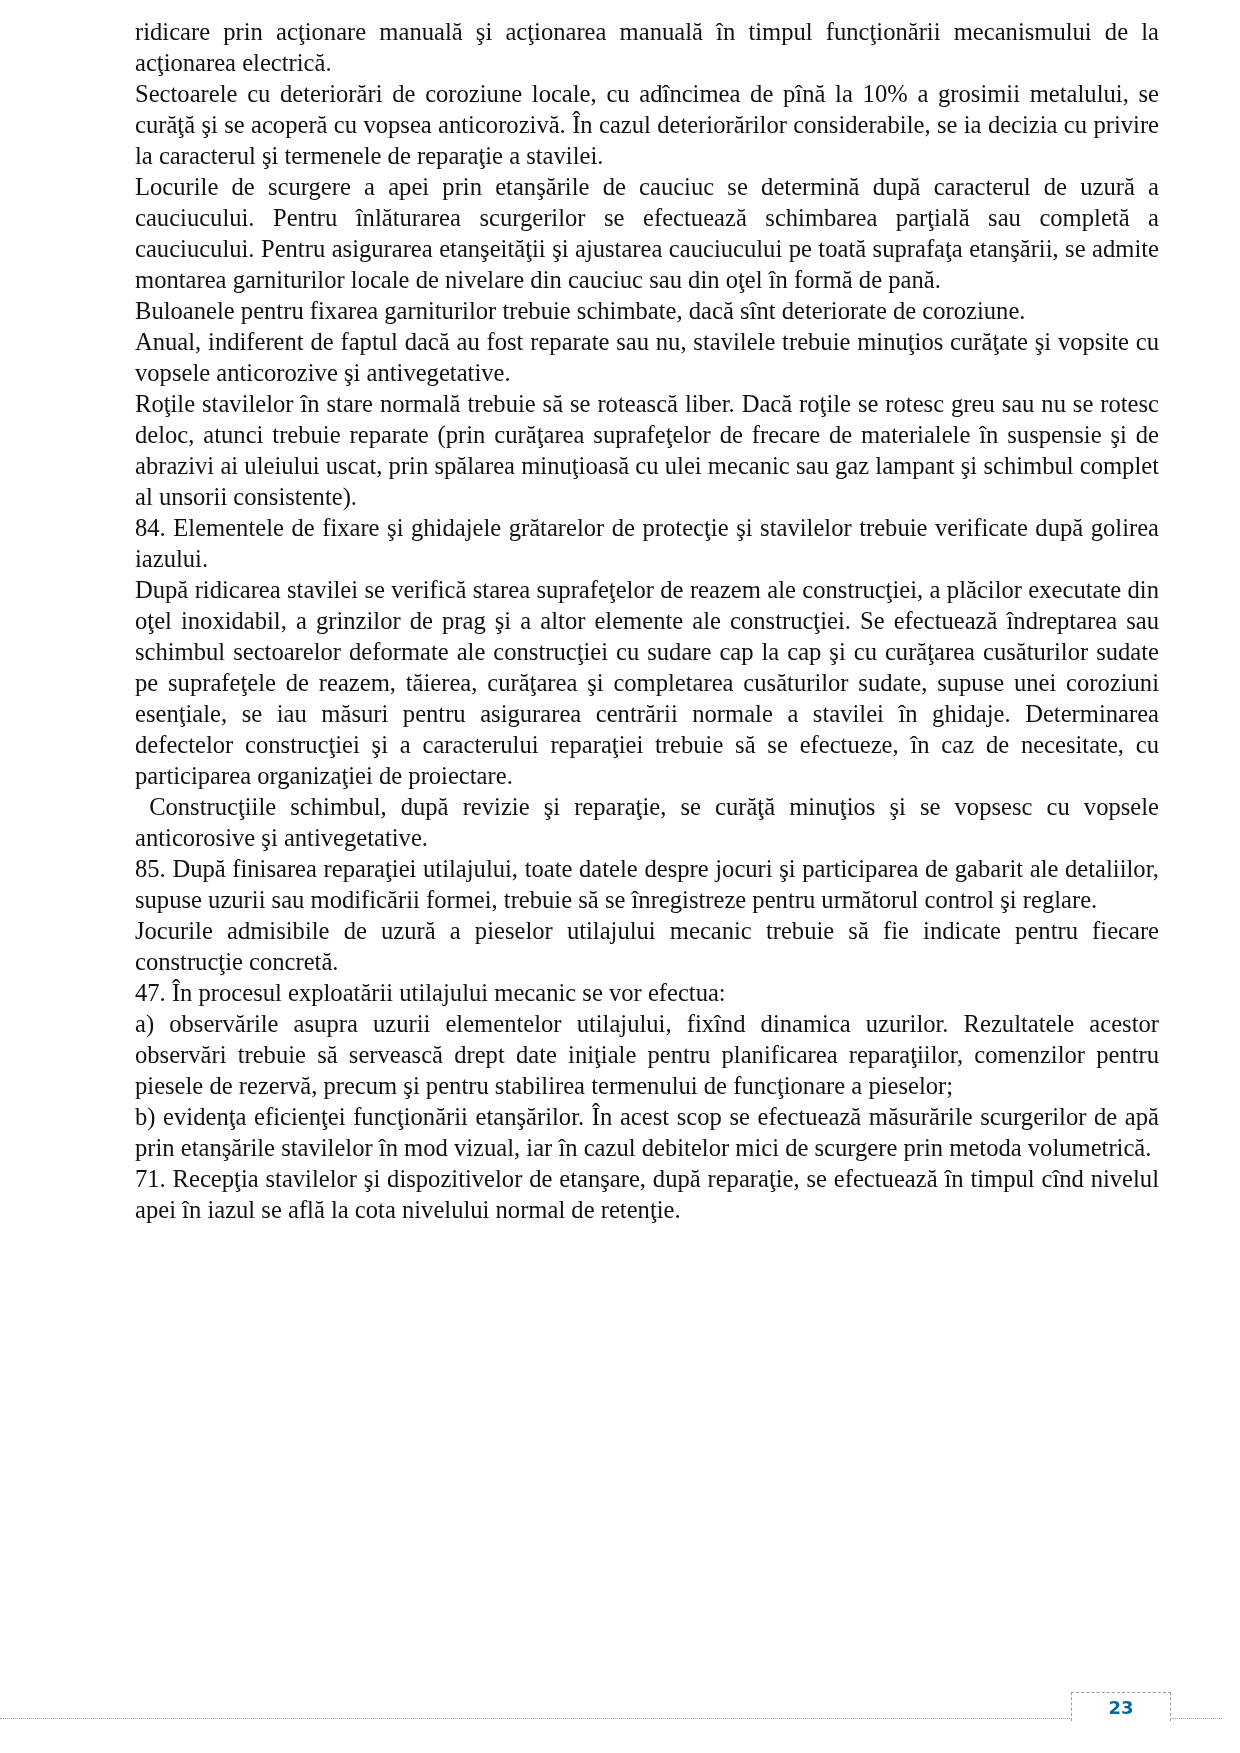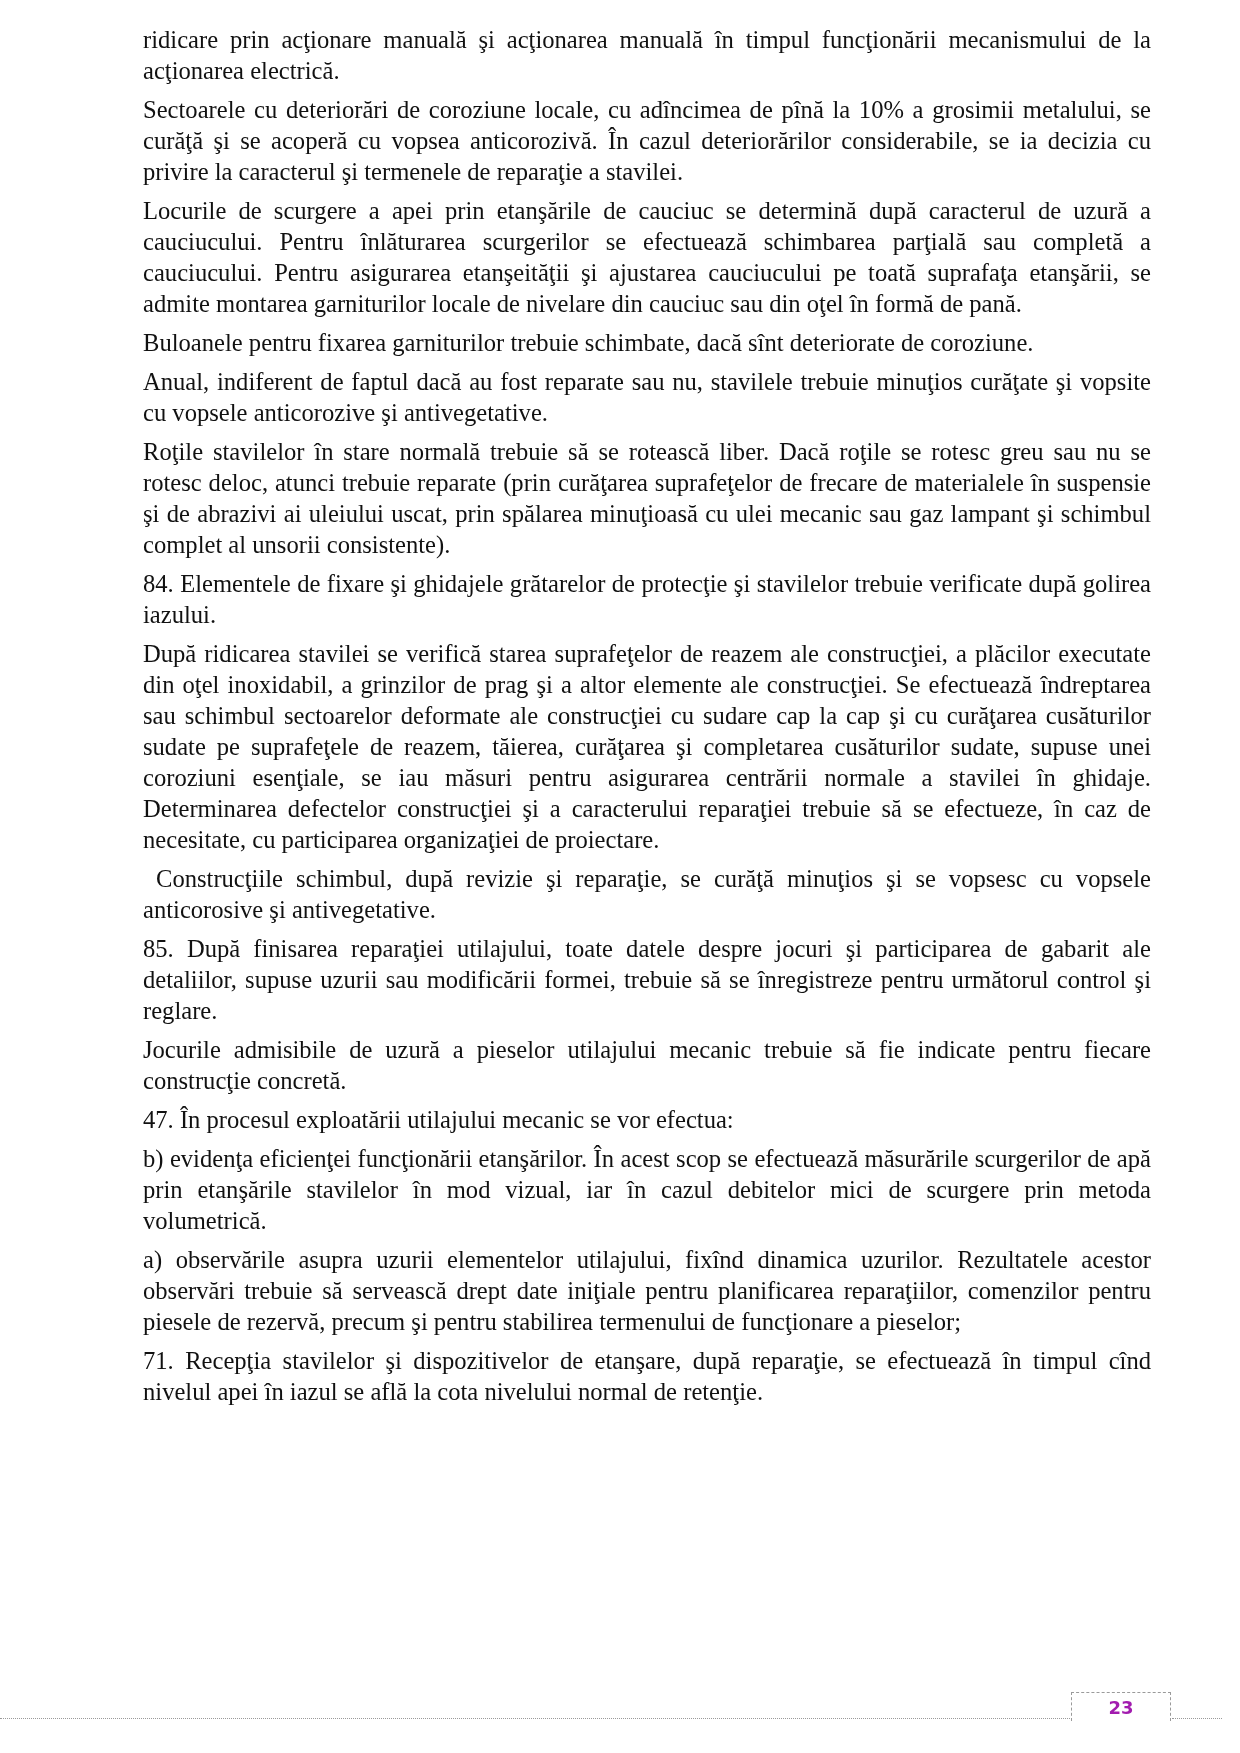--- a/index.html
+++ b/index.html
@@ -17,21 +17,21 @@
     position: absolute;
     left: 135px;
     top: 16px;
     width: 1024px;
     font-family: "Liberation Serif", "DejaVu Serif", serif;
     font-size: 24.6px;
     line-height: 31px;
     color: #111111;
   }
   .para {
-    margin: 8px;
+    margin: 0;
     text-align: justify;
     text-align-last: left;
     white-space: normal;
   }
   .para .num {
     font-weight: normal;
   }
   .para.lead-space::before {
     content: "\00a0";
   }
@@ -61,41 +61,41 @@
     border-left: 1px dashed #9a9a9a;
     border-right: 1px dashed #9a9a9a;
     text-align: center;
   }
   .page-number {
     display: inline-block;
     margin-top: 4px;
     font-family: "DejaVu Sans", sans-serif;
     font-size: 18px;
     font-weight: bold;
-    color: #a21caf;
+    color: #0369a1;
   }
 </style>
 </head>
 <body>
 
 <div class="page" id="doc-body">
     <p class="para"><span>ridicare prin acţionare manuală şi acţionarea manuală în timpul funcţionării mecanismului de la acţionarea electrică.</span></p>
     <p class="para"><span>Sectoarele cu deteriorări de coroziune locale, cu adîncimea de pînă la 10% a grosimii metalului, se curăţă şi se acoperă cu vopsea anticorozivă. În cazul deteriorărilor considerabile, se ia decizia cu privire la caracterul şi termenele de reparaţie a stavilei.</span></p>
     <p class="para"><span>Locurile de scurgere a apei prin etanşările de cauciuc se determină după caracterul de uzură a cauciucului. Pentru înlăturarea scurgerilor se efectuează schimbarea parţială sau completă a cauciucului. Pentru asigurarea etanşeităţii şi ajustarea cauciucului pe toată suprafaţa etanşării, se admite montarea garniturilor locale de nivelare din cauciuc sau din oţel în formă de pană.</span></p>
     <p class="para"><span>Buloanele pentru fixarea garniturilor trebuie schimbate, dacă sînt deteriorate de coroziune.</span></p>
     <p class="para"><span>Anual, indiferent de faptul dacă au fost reparate sau nu, stavilele trebuie minuţios curăţate şi vopsite cu vopsele anticorozive şi antivegetative.</span></p>
     <p class="para"><span>Roţile stavilelor în stare normală trebuie să se rotească liber. Dacă roţile se rotesc greu sau nu se rotesc deloc, atunci trebuie reparate (prin curăţarea suprafeţelor de frecare de materialele în suspensie şi de abrazivi ai uleiului uscat, prin spălarea minuţioasă cu ulei mecanic sau gaz lampant şi schimbul complet al unsorii consistente).</span></p>
     <p class="para"><span class="num">84</span><span>. Elementele de fixare şi ghidajele grătarelor de protecţie şi stavilelor trebuie verificate după golirea iazului.</span></p>
     <p class="para"><span>După ridicarea stavilei se verifică starea suprafeţelor de reazem ale construcţiei, a plăcilor executate din oţel inoxidabil, a grinzilor de prag şi a altor elemente ale construcţiei. Se efectuează îndreptarea sau schimbul sectoarelor deformate ale construcţiei cu sudare cap la cap şi cu curăţarea cusăturilor sudate pe suprafeţele de reazem, tăierea, curăţarea şi completarea cusăturilor sudate, supuse unei coroziuni esenţiale, se iau măsuri pentru asigurarea centrării normale a stavilei în ghidaje. Determinarea defectelor construcţiei şi a caracterului reparaţiei trebuie să se efectueze, în caz de necesitate, cu participarea organizaţiei de proiectare.</span></p>
     <p class="para lead-space"><span>Construcţiile schimbul, după revizie şi reparaţie, se curăţă minuţios şi se vopsesc cu vopsele anticorosive şi antivegetative.</span></p>
     <p class="para"><span class="num">85</span><span>. După finisarea reparaţiei utilajului, toate datele despre jocuri şi participarea de gabarit ale detaliilor, supuse uzurii sau modificării formei, trebuie să se înregistreze pentru următorul control şi reglare.</span></p>
     <p class="para"><span>Jocurile admisibile de uzură a pieselor utilajului mecanic trebuie să fie indicate pentru fiecare construcţie concretă.</span></p>
     <p class="para"><span class="num">47</span><span>. În procesul exploatării utilajului mecanic se vor efectua:</span></p>
+    <p class="para"><span>a) observările asupra uzurii elementelor utilajului, fixînd dinamica uzurilor. Rezultatele acestor observări trebuie să servească drept date iniţiale pentru planificarea reparaţiilor, comenzilor pentru piesele de rezervă, precum şi pentru stabilirea termenului de funcţionare a pieselor;</span></p>
     <p class="para"><span>b) evidenţa eficienţei funcţionării etanşărilor. În acest scop se efectuează măsurările scurgerilor de apă prin etanşările stavilelor în mod vizual, iar în cazul debitelor mici de scurgere prin metoda volumetrică.</span></p>
-    <p class="para"><span>a) observările asupra uzurii elementelor utilajului, fixînd dinamica uzurilor. Rezultatele acestor observări trebuie să servească drept date iniţiale pentru planificarea reparaţiilor, comenzilor pentru piesele de rezervă, precum şi pentru stabilirea termenului de funcţionare a pieselor;</span></p>
     <p class="para"><span class="num">71</span><span>. Recepţia stavilelor şi dispozitivelor de etanşare, după reparaţie, se efectuează în timpul cînd nivelul apei în iazul se află la cota nivelului normal de retenţie.</span></p>
   </div>
 
 <div class="footer-rule"></div>
 <div class="page-number-box">
   <span class="page-number">23</span>
 </div>
 <div class="footer-rule-right"></div>
 
 </body></html>

